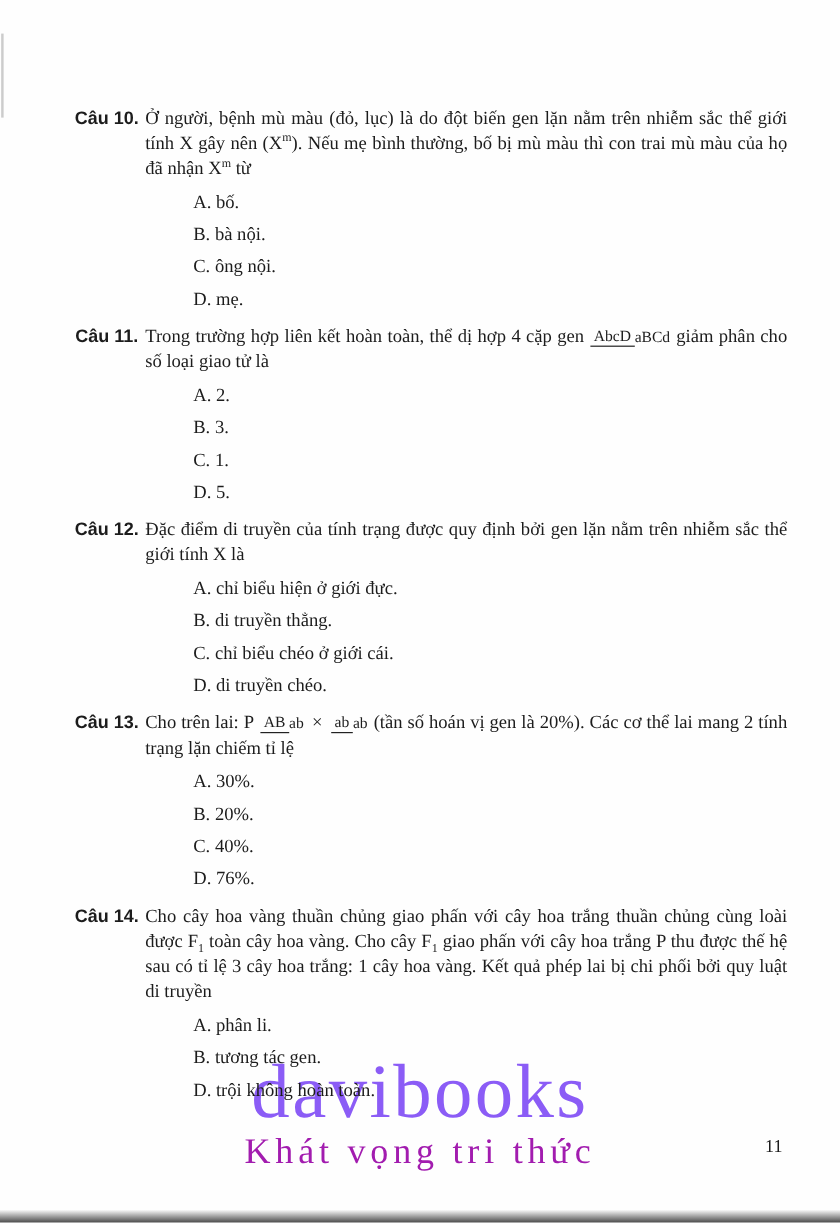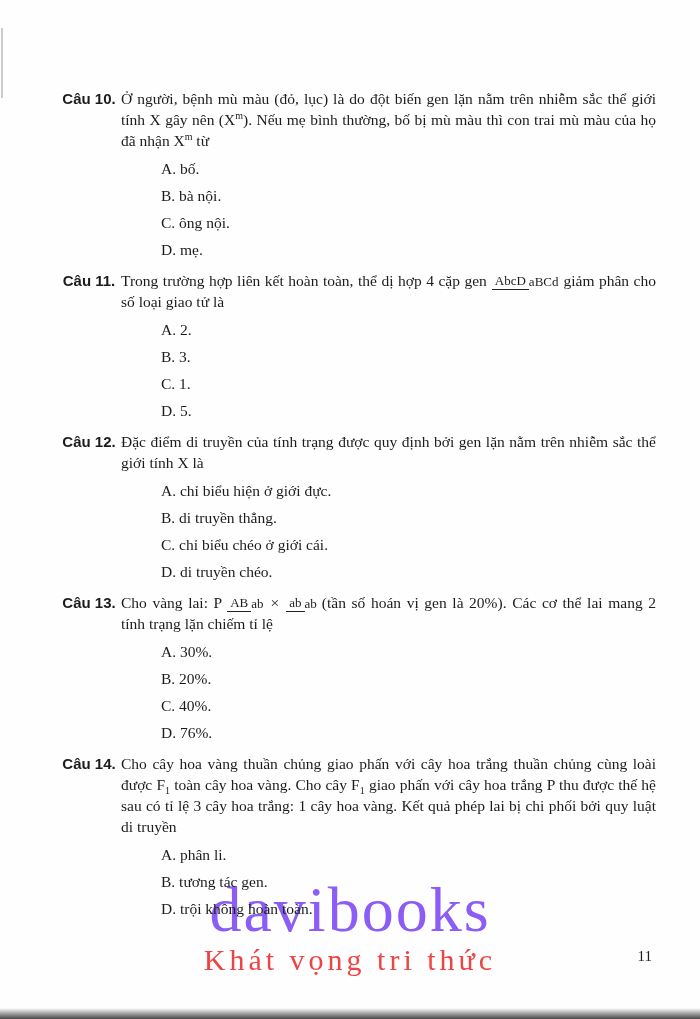--- a/index.html
+++ b/index.html
@@ -27,21 +27,21 @@
     user-select:none;
   }
   .wm-title {
     font-size:64px; line-height:64px;
     color:#8b5cf6; letter-spacing:2px;
     font-family:"Liberation Serif", serif;
   }
   .wm-sub {
     margin-top:2px;
     font-size:30px; line-height:32px;
-    color:#ef4444; letter-spacing:4px;
+    color:#a21caf; letter-spacing:4px;
     font-family:"Liberation Serif", serif;
   }
   .content {
     position:absolute; top:88px; left:57px; right:44px; z-index:1;
   }
   .question { display:flex; margin-bottom:4px; }
   .q-label {
     flex:0 0 64px; width:64px;
     font-family:"Liberation Sans", sans-serif;
     font-weight:bold; font-size:15px; line-height:21px;
@@ -114,21 +114,21 @@
         <div class="option">A. chỉ biểu hiện ở giới đực.</div>
         <div class="option">B. di truyền thẳng.</div>
         <div class="option">C. chỉ biểu chéo ở giới cái.</div>
         <div class="option">D. di truyền chéo.</div>
       </div>
     </div>
 
     <div class="question">
       <div class="q-label">Câu 13.</div>
       <div class="q-body">
-        <p class="q-text"><span>Cho vàng lai: P</span><span class="frac">
+        <p class="q-text"><span>Cho trên lai: P</span><span class="frac">
               <span class="num">AB</span>
               <span class="den">ab</span>
             </span><span class="times">×</span><span class="frac">
               <span class="num">ab</span>
               <span class="den">ab</span>
             </span><span>(tần số hoán vị gen là 20%). Các cơ thể lai mang 2 tính trạng lặn chiếm tỉ lệ</span></p>
         <div class="option">A. 30%.</div>
         <div class="option">B. 20%.</div>
         <div class="option">C. 40%.</div>
         <div class="option">D. 76%.</div>

